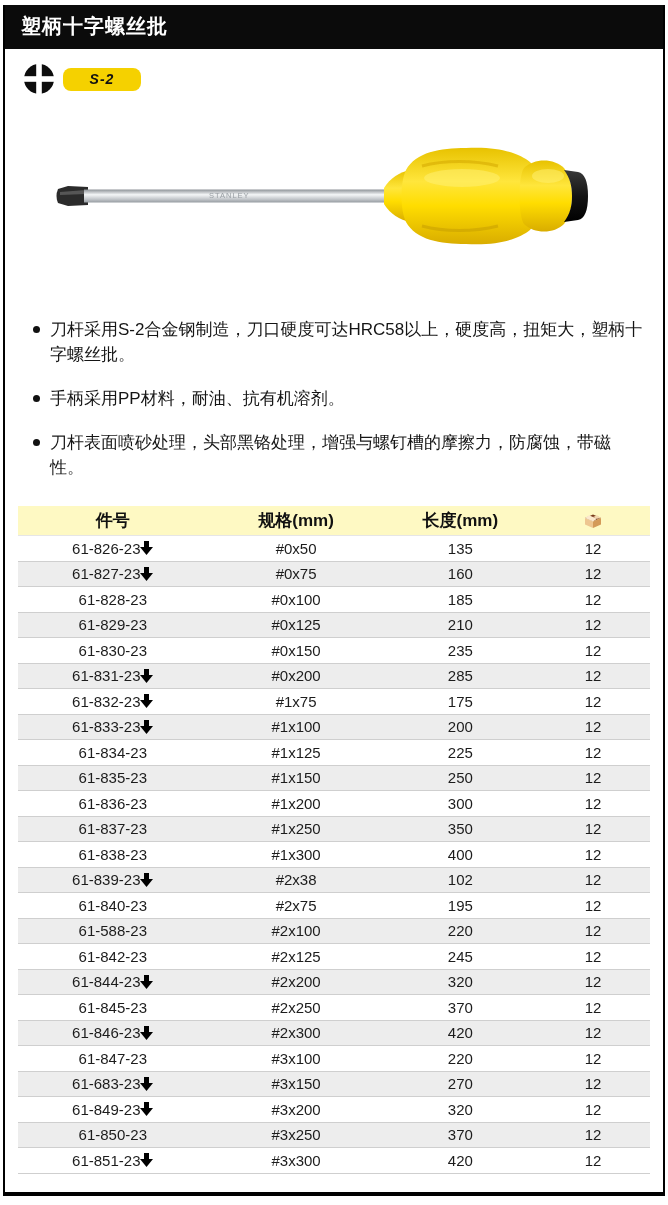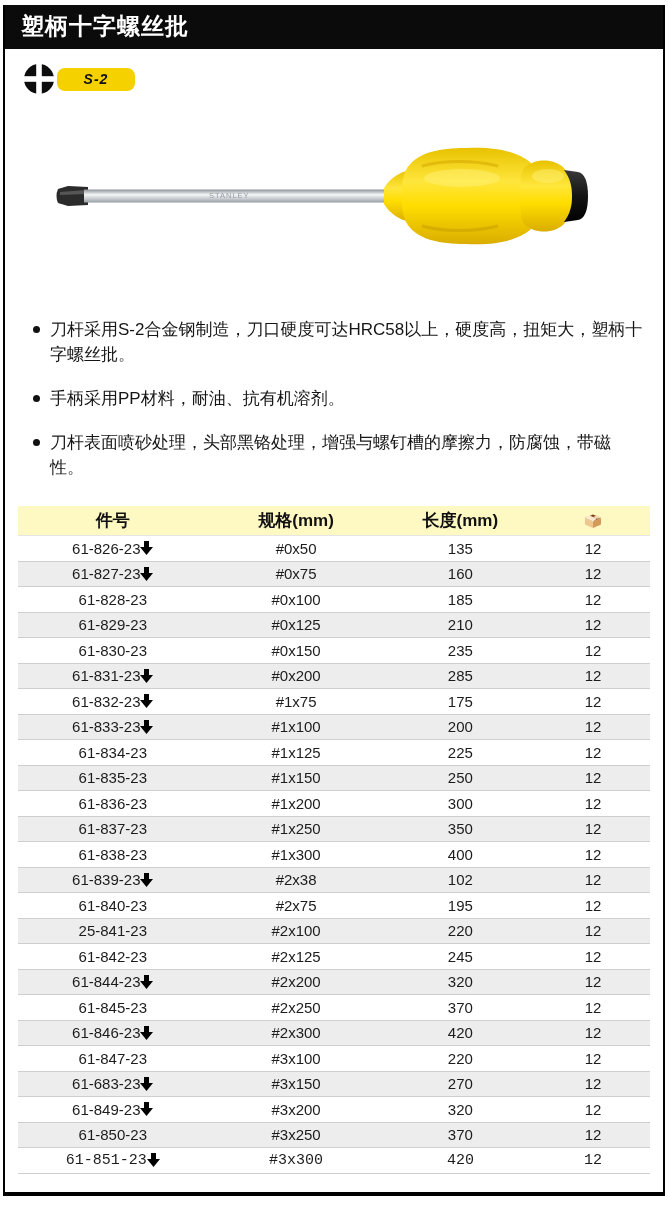--- a/index.html
+++ b/index.html
@@ -8,25 +8,25 @@
     font-family:"Liberation Sans","DejaVu Sans",sans-serif;color:#111;
   }
   .frame{
     position:absolute;left:3px;right:3px;top:5px;height:1191px;
     border-left:2px solid #000;border-right:2px solid #000;border-bottom:4px solid #000;
     background:#fff;box-sizing:border-box;
   }
   
   .titlebar{height:44px;background:#0b0b0b;display:flex;align-items:center;}
   .titlebar h1{
-    margin:0;padding:0 0 2px 16px;color:#fff;font-size:23px;font-weight:bold;
+    margin:0;padding:0 0 2px 16px;color:#fff;font-size:20px;font-weight:bold;
     letter-spacing:1px;font-family:Liberation Serif, serif;
   }
   
-  .badge-row{display:flex;align-items:center;gap:2px;margin:14px 0 0 18px;height:32px;}
+  .badge-row{display:flex;align-items:center;gap:8px;margin:14px 0 0 18px;height:32px;}
   .phillips{width:32px;height:32px;display:block;}
   .s2-badge{
     width:78px;height:23px;background:#F5D100;border-radius:8px;
     display:flex;align-items:center;justify-content:center;
     font-size:14px;font-weight:bold;font-style:italic;color:#111;letter-spacing:1px;
   }
   
   .product{margin-top:26px;height:150px;display:flex;justify-content:center;align-items:center;}
   
   .features{
@@ -46,21 +46,21 @@
   .spec-table thead th{
     background:#fef9c3;height:29px;font-size:17px;font-weight:bold;color:#111;
     text-align:center;padding:0;border:none;
   }
   .spec-table tbody td{
     height:24.5px;padding:0;text-align:center;font-size:15px;color:#1c1c1c;
     border-top:1px solid #cfcfcf;white-space:nowrap;
   }
   .spec-table tbody tr:first-child td{border-top:1px solid #e6e6e6;}
   .spec-table tbody tr:nth-child(even){background:#ededed;}
-  .spec-table tbody tr:last-child td{border-bottom:1px solid #cfcfcf;font-family:Liberation Mono, monospace;}
+  .spec-table tbody tr:last-child td{border-bottom:1px solid #cfcfcf;}
   .part-wrap{display:inline-flex;align-items:center;}
   .dn-arrow{width:13px;height:14px;display:inline-block;}
   .carton{width:20px;height:16px;display:inline-block;vertical-align:middle;}
 </style>
 </head>
 <body>
 
 <div class="frame">
 
   <div class="titlebar">
@@ -332,21 +332,21 @@
       </span>
     </td>
     <td>#2x75</td>
     <td>195</td>
     <td>12</td>
   </tr>
 
   <tr>
     <td>
       <span class="part-wrap">
-        <span>25-841-23</span>
+        <span>61-588-23</span>
       </span>
     </td>
     <td>#2x100</td>
     <td>220</td>
     <td>12</td>
   </tr>
 
   <tr>
     <td>
       <span class="part-wrap">

